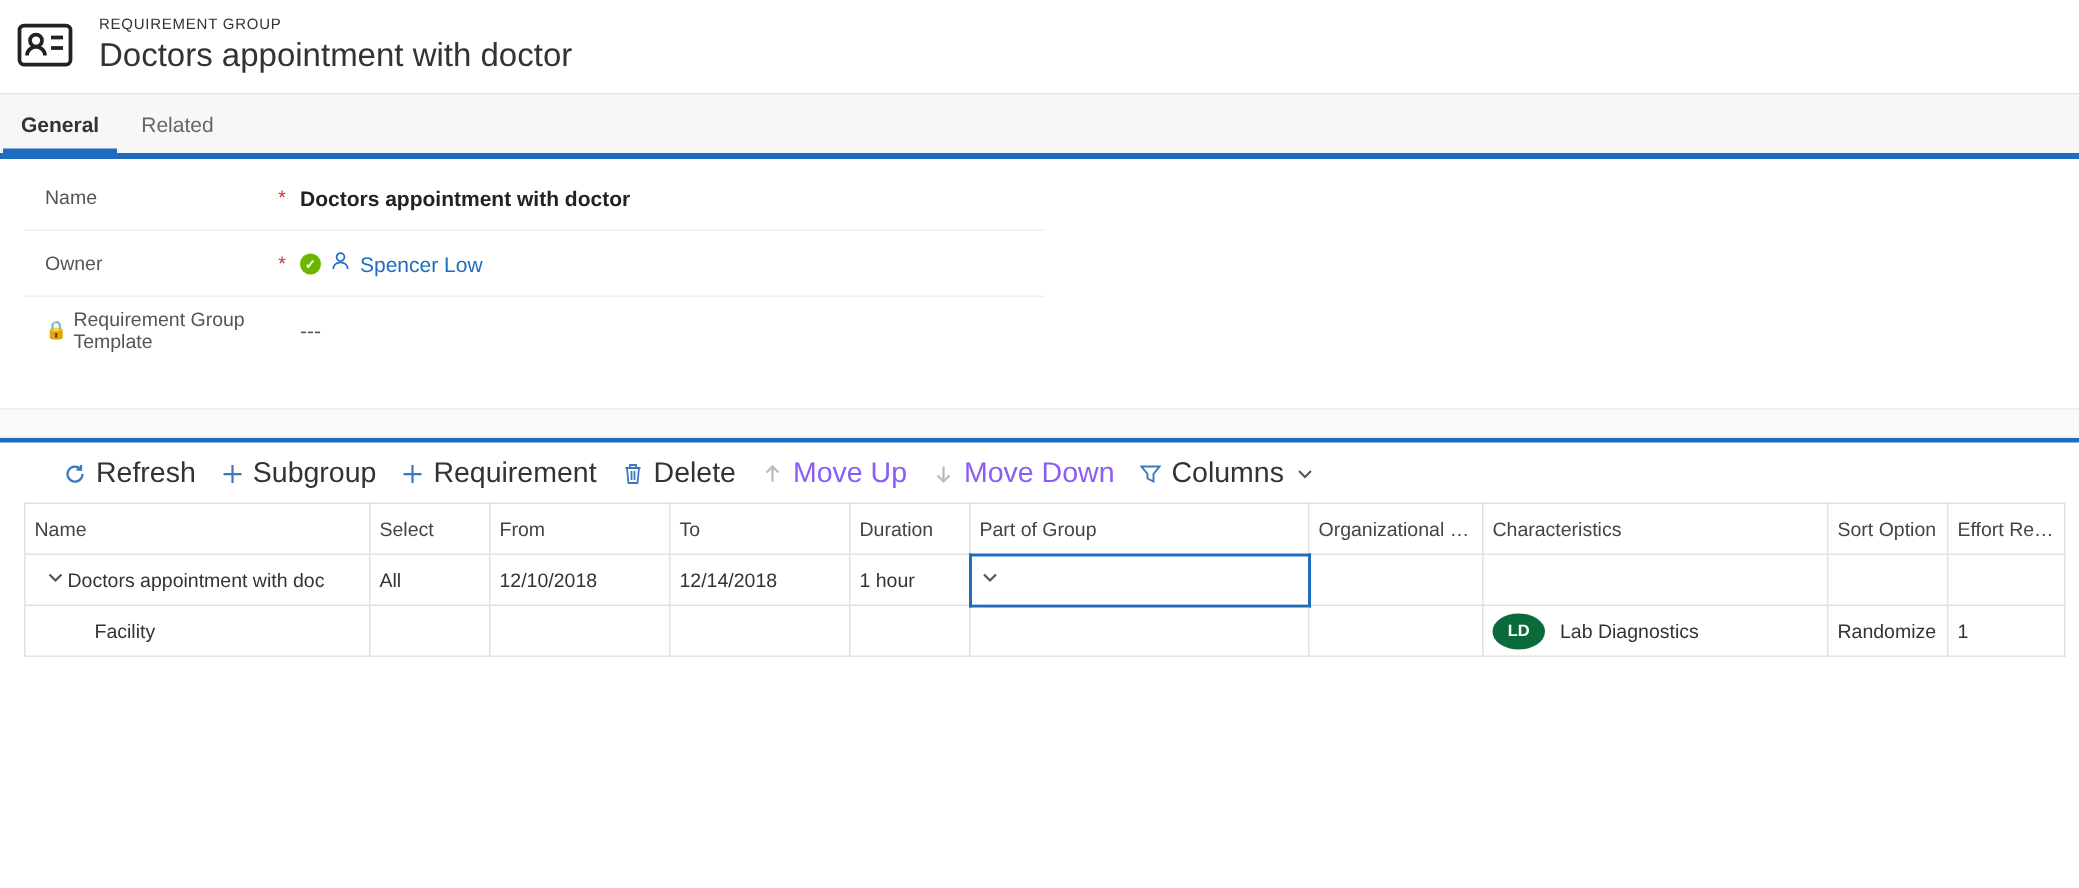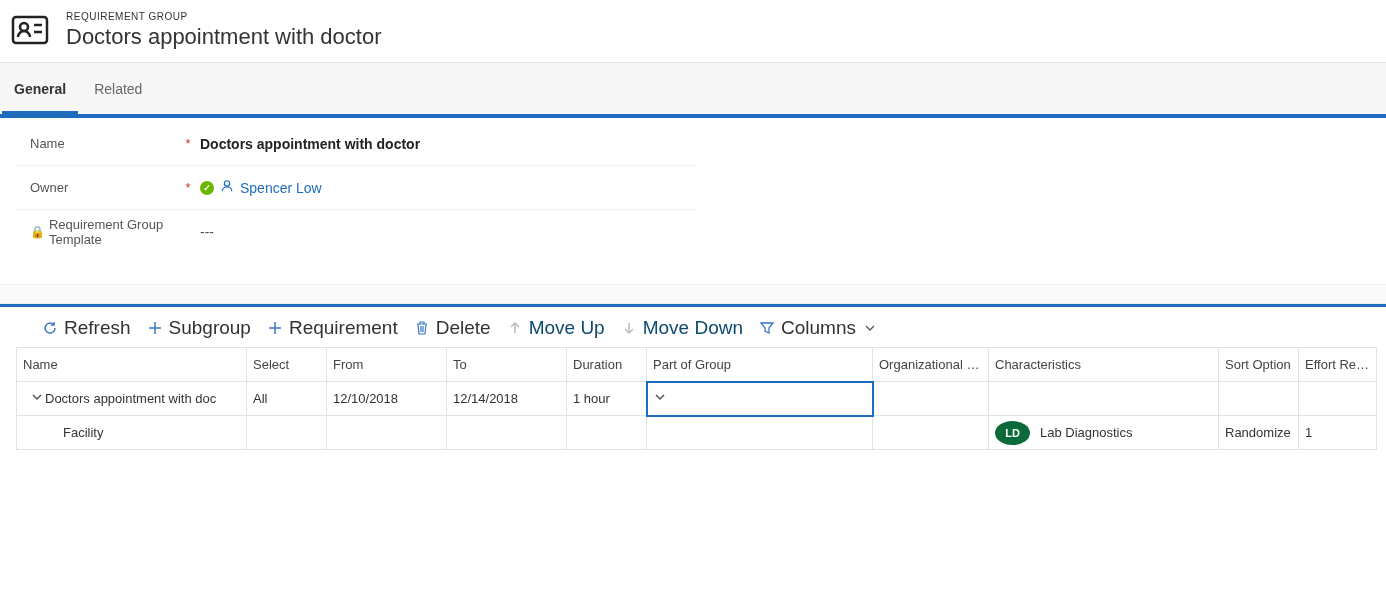--- a/index.html
+++ b/index.html
@@ -1,41 +1,41 @@
 <!DOCTYPE html>
 <html><head>
 <meta charset="utf-8">
 <style>
   * { box-sizing: border-box; }
   html, body { margin:0; padding:0; font-family: "Segoe UI", Arial, sans-serif; font-size:13px; color:#333; background:#fff; width:1386px; }
   .header { padding:8px 12px 10px 8px; display:flex; align-items:center; gap:14px; }
   .header-icon { width:44px; height:44px; display:flex; align-items:center; justify-content:center; }
   .header-text .sub { font-size:10px; letter-spacing:0.5px; color:#333; text-transform:uppercase; }
   .header-text .title { font-size:22px; color:#333; font-weight:400; margin-top:2px; }
-  .tab-strip { background:#f7f7f7; border-top:1px solid #e5e5e5; padding:0 0 0 0; height:52px; display:flex; align-items:stretch; }
+  .tab-strip { background:#f7f7f7; border-top:1px solid #e5e5e5; padding:0 0 0 0; height:40px; display:flex; align-items:stretch; }
   .tab { padding:0 14px; display:flex; align-items:center; font-size:14px; color:#666; cursor:pointer; position:relative; }
   .tab.active { color:#333; font-weight:600; }
   .tab.active::after { content:""; position:absolute; left:2px; right:2px; bottom:0; height:3px; background:#1f6cbf; }
   .blue-bar { height:4px; background:#1f6cbf; }
   .form-area { padding:4px 0 30px 16px; }
   .form-row { display:flex; align-items:center; border-bottom:1px solid #eee; width:680px; min-height:44px; padding:2px 0; }
   .form-label { width:160px; color:#555; font-size:13px; padding-left:14px; display:flex; align-items:center; gap:4px;}
   .form-req { width:24px; color:#c33; text-align:center; }
   .form-value { flex:1; font-size:14px; color:#222; font-weight:600; display:flex; align-items:center; gap:6px;}
   .owner-link { color:#1f6cbf; font-weight:400; text-decoration:none; }
   .lock-icon { font-size:12px; color:#555; }
   .dash { color:#555; font-weight:400;}
   .presence-dot { width:14px; height:14px; border-radius:50%; background:#6bb700; display:inline-flex; align-items:center; justify-content:center; color:#fff; font-size:9px; }
   .person-glyph { color:#1f6cbf; }
 
   .section-gap { height:20px; background:#fafafa; border-top:1px solid #eee; border-bottom:1px solid #eee; }
   .grid-wrap { padding:0 0 0 16px; }
   .cmdbar { display:flex; align-items:center; gap:16px; padding:10px 4px 8px 26px; }
   .cmd { display:flex; align-items:center; gap:6px; color:#333; font-size:19px; cursor:pointer; }
-  .cmd.disabled { color:#0c4a6e; cursor:default; }
+  .cmd.disabled { color:#8b5cf6; cursor:default; }
   .cmd .ico { width:16px; height:16px; display:inline-flex; align-items:center; justify-content:center; }
   .cmd .ico svg { display:block; }
 
   table.grid { border-collapse:collapse; width:1360px; table-layout:fixed; }
   table.grid th, table.grid td { border:1px solid #e2e2e2; padding:0 6px; height:34px; font-size:13px; text-align:left; overflow:hidden; white-space:nowrap; text-overflow:ellipsis; vertical-align:middle;}
   table.grid th { font-weight:400; color:#444; background:#fff; }
   .expand-cell { display:flex; align-items:center; gap:2px; }
   .badge { width:35px; height:24px; border-radius:50%; color:#fff; font-size:11px; font-weight:600; display:inline-flex; align-items:center; justify-content:center; margin-right:10px; flex-shrink:0;}
   .badge.ld { background:#0b6a3a; }
   .badge.pe { background:#6aa6e6; }

